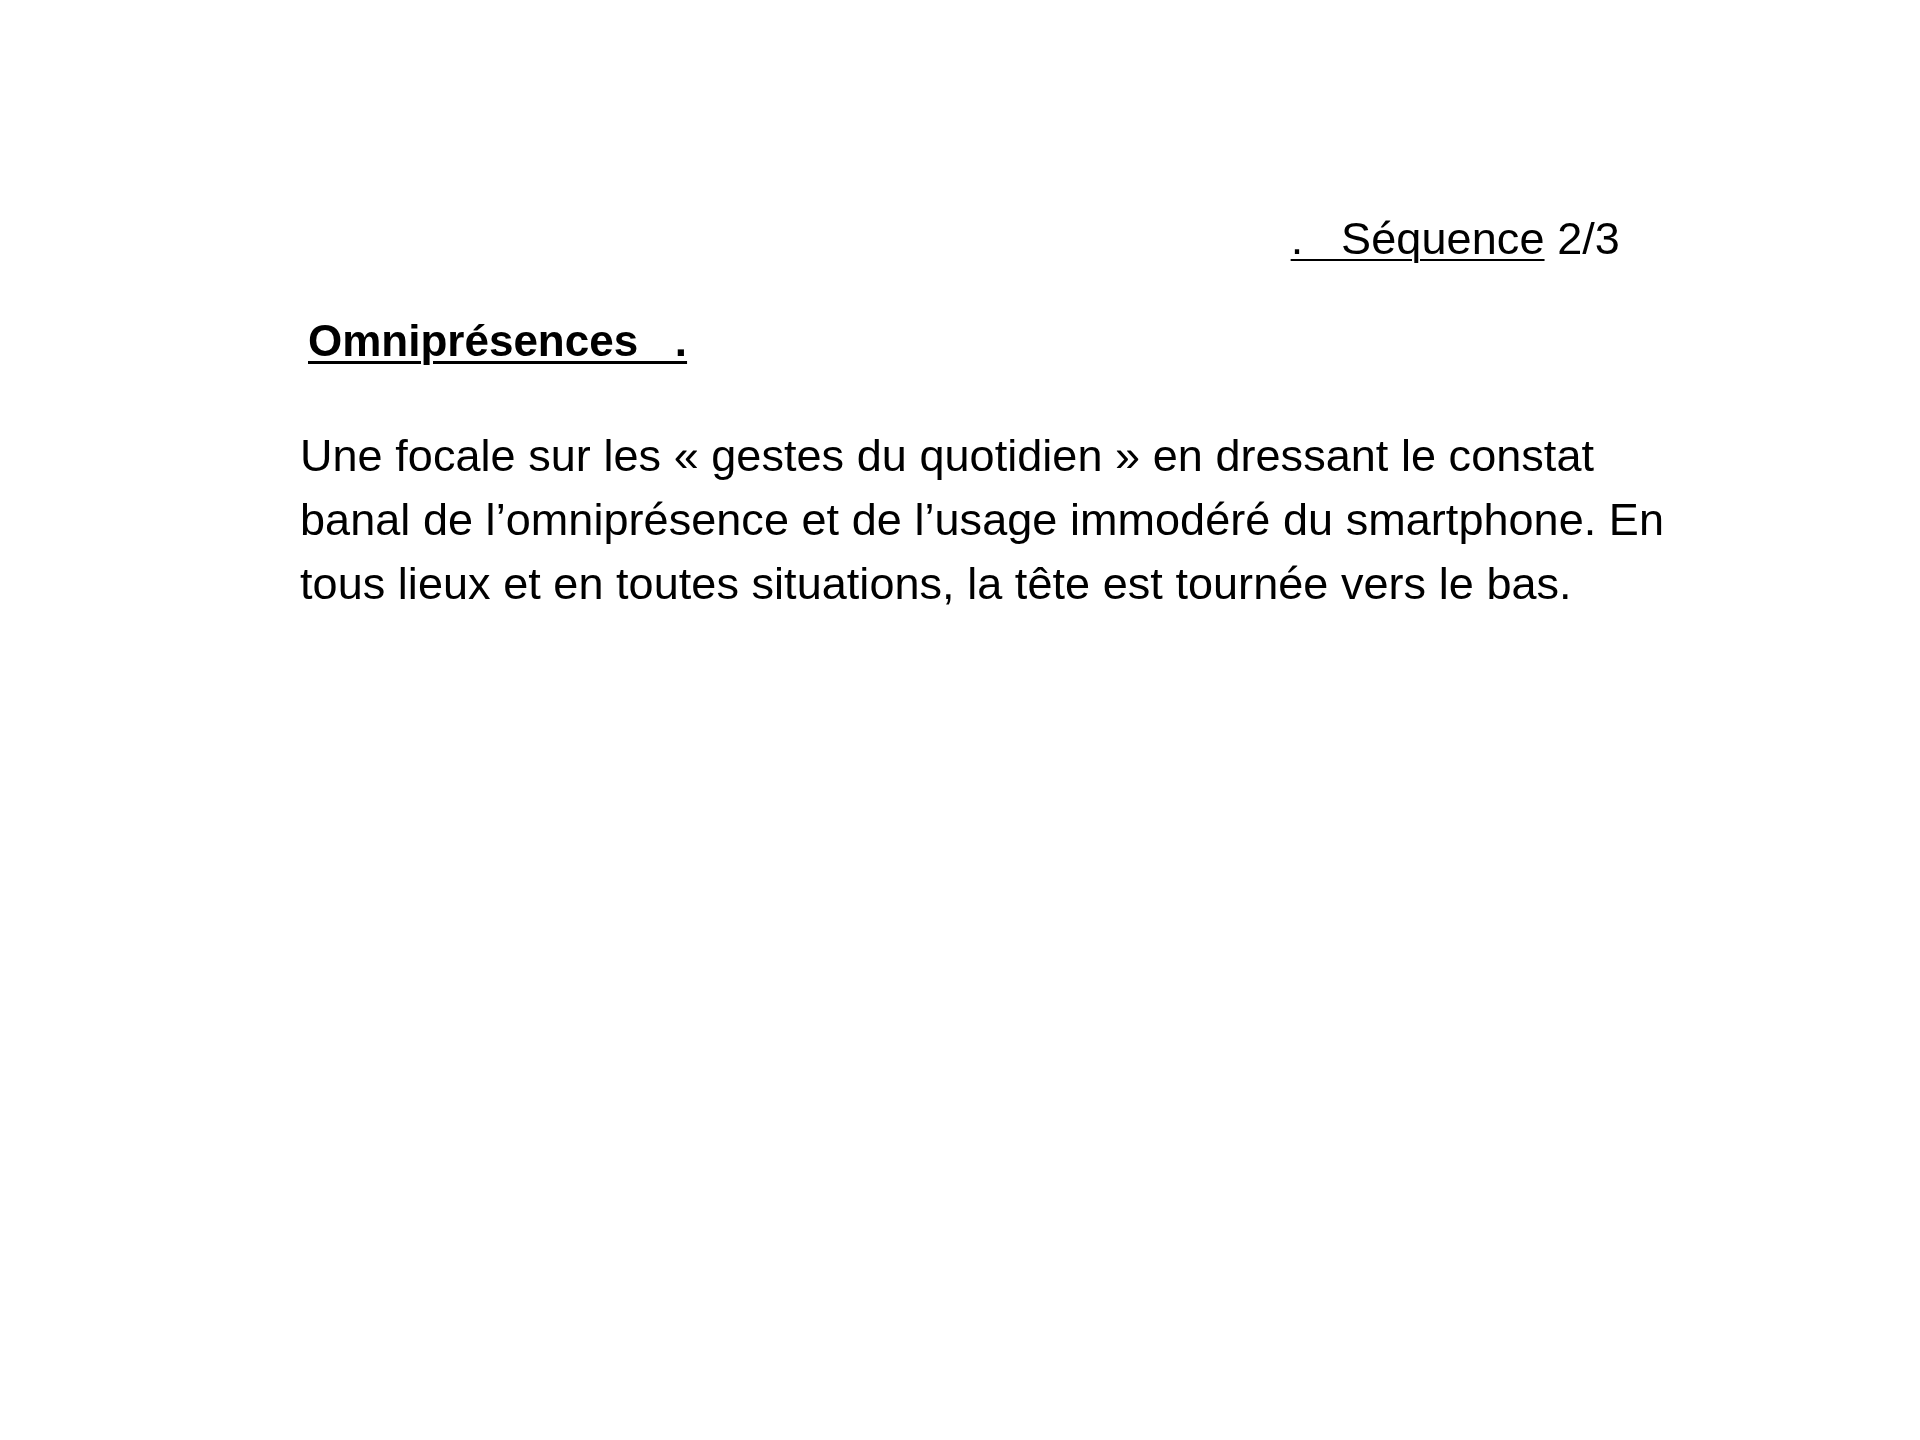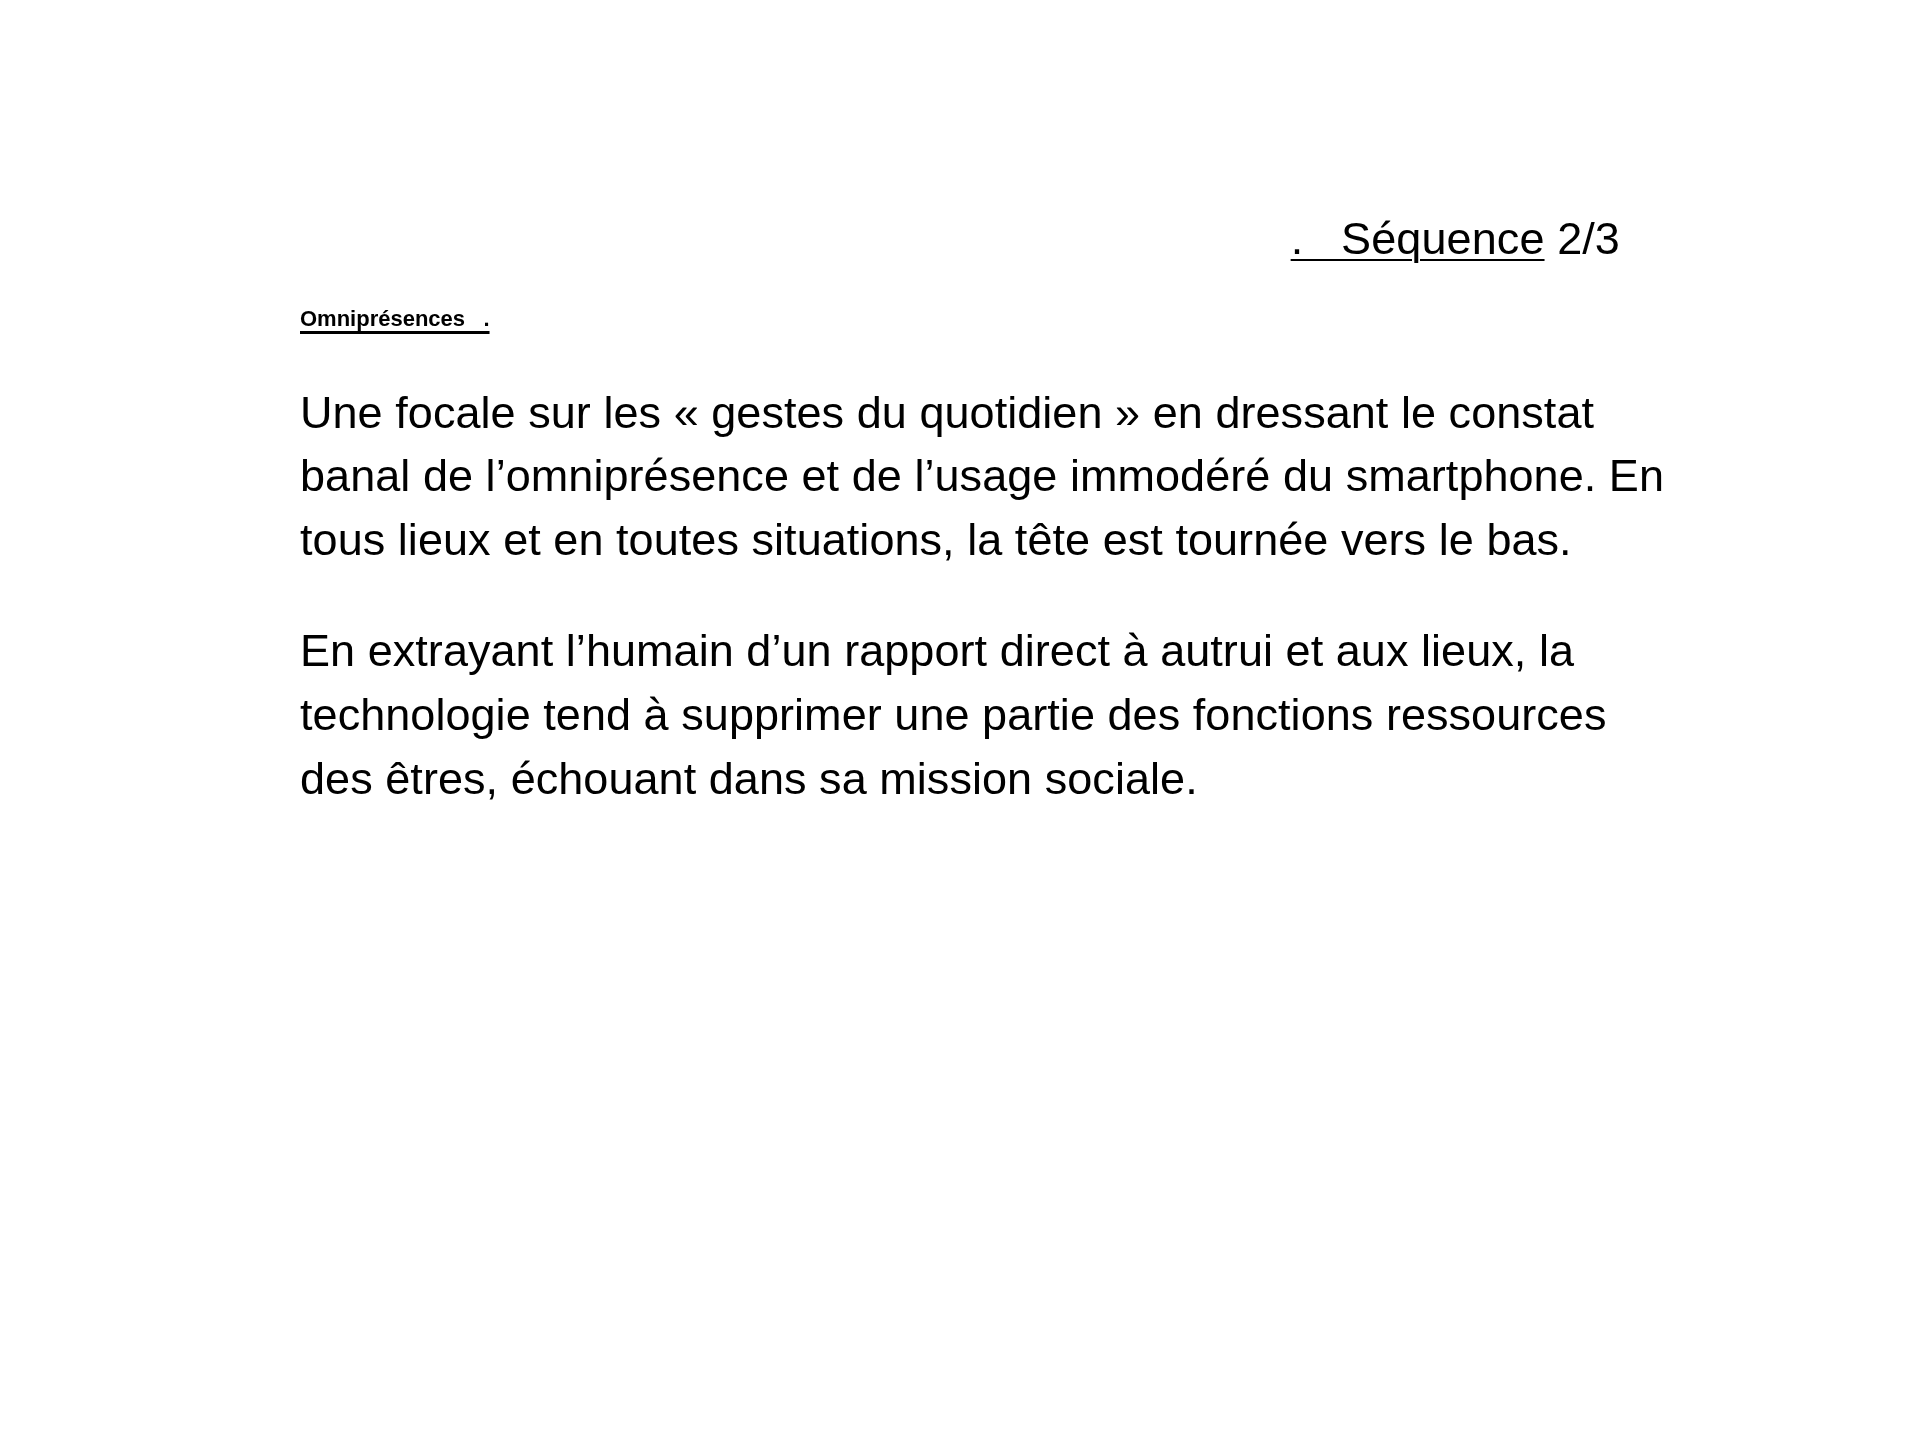--- a/index.html
+++ b/index.html
@@ -41,29 +41,29 @@
   }
 
   .body-block {
     position: absolute;
     left: 300px;
     top: 305px;
     width: 1370px;
   }
 
   .section-heading {
-    font-size: 22px;
+    font-size: 44px;
     font-weight: bold;
     line-height: 1.25;
     text-decoration: underline;
     text-underline-offset: 5px;
     text-decoration-thickness: 2.5px;
     white-space: pre;
     display: inline-block;
-    margin: 0;
+    margin: 8px;
   }
 
   .spacer-line {
     height: 48px;
   }
 
   .para {
     font-size: 45px;
     line-height: 1.42;
     margin: 0;
@@ -87,17 +87,16 @@
     <div>
       <h2 class="section-heading">Omniprésences   .</h2>
     </div>
 
     <div class="spacer-line"></div>
 
     <p class="para">Une focale sur les « gestes du quotidien » en dressant le constat banal de l’omniprésence et de l’usage immodéré du smartphone. En tous lieux et en toutes situations, la tête est tournée vers le bas.</p>
 
     <div class="para-gap"></div>
 
-    <p class="para">En extrayant l’humain d’un rapport direct à autrui et aux lieux, la technologie tend à supprimer une partie des fonctions ressources des êtres, échouant dans sa mission sociale.</p>
 
   </div>
 
 </div>
 
 </body></html>

